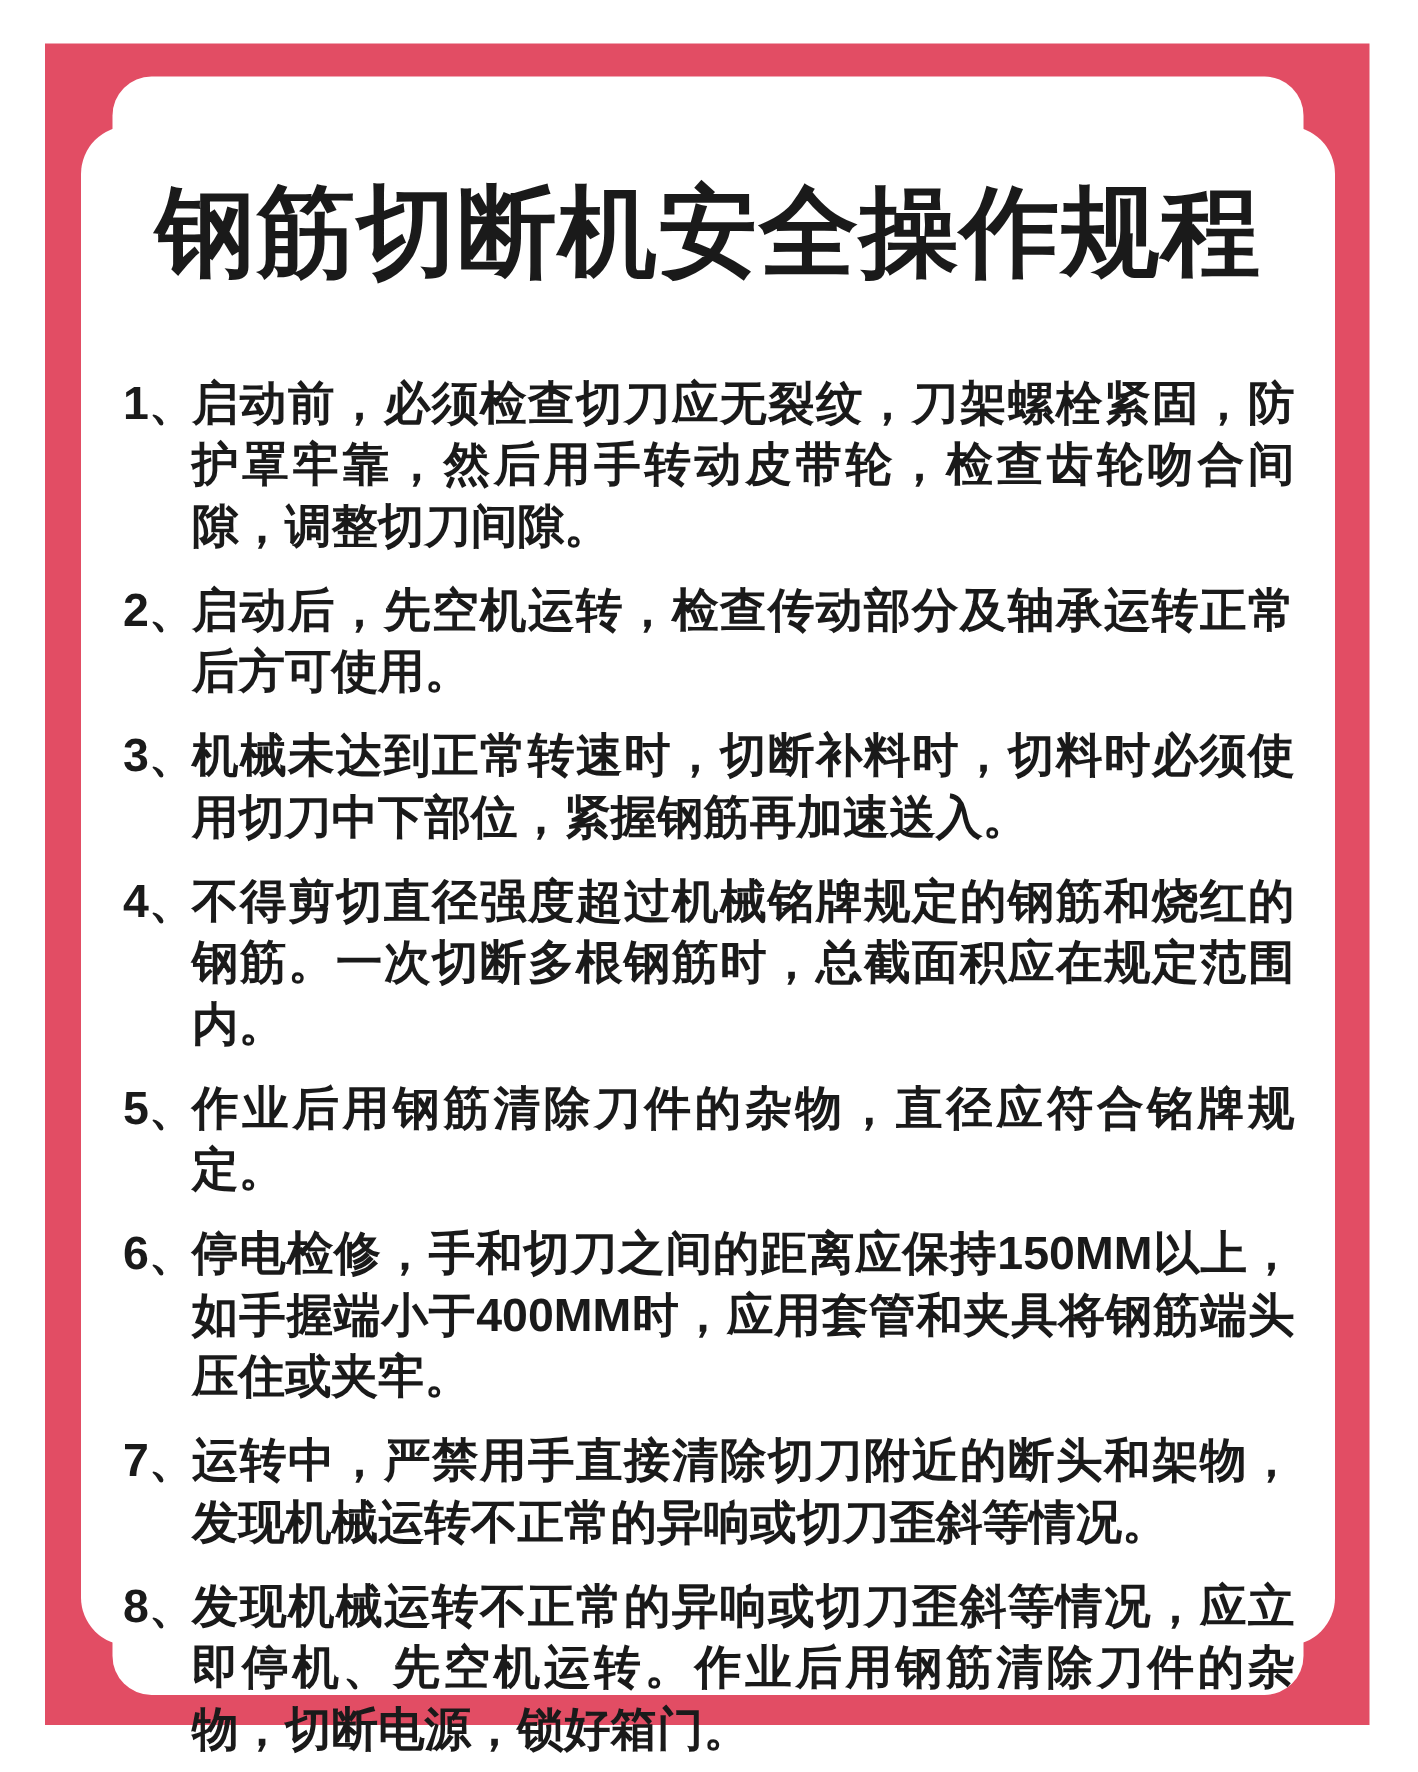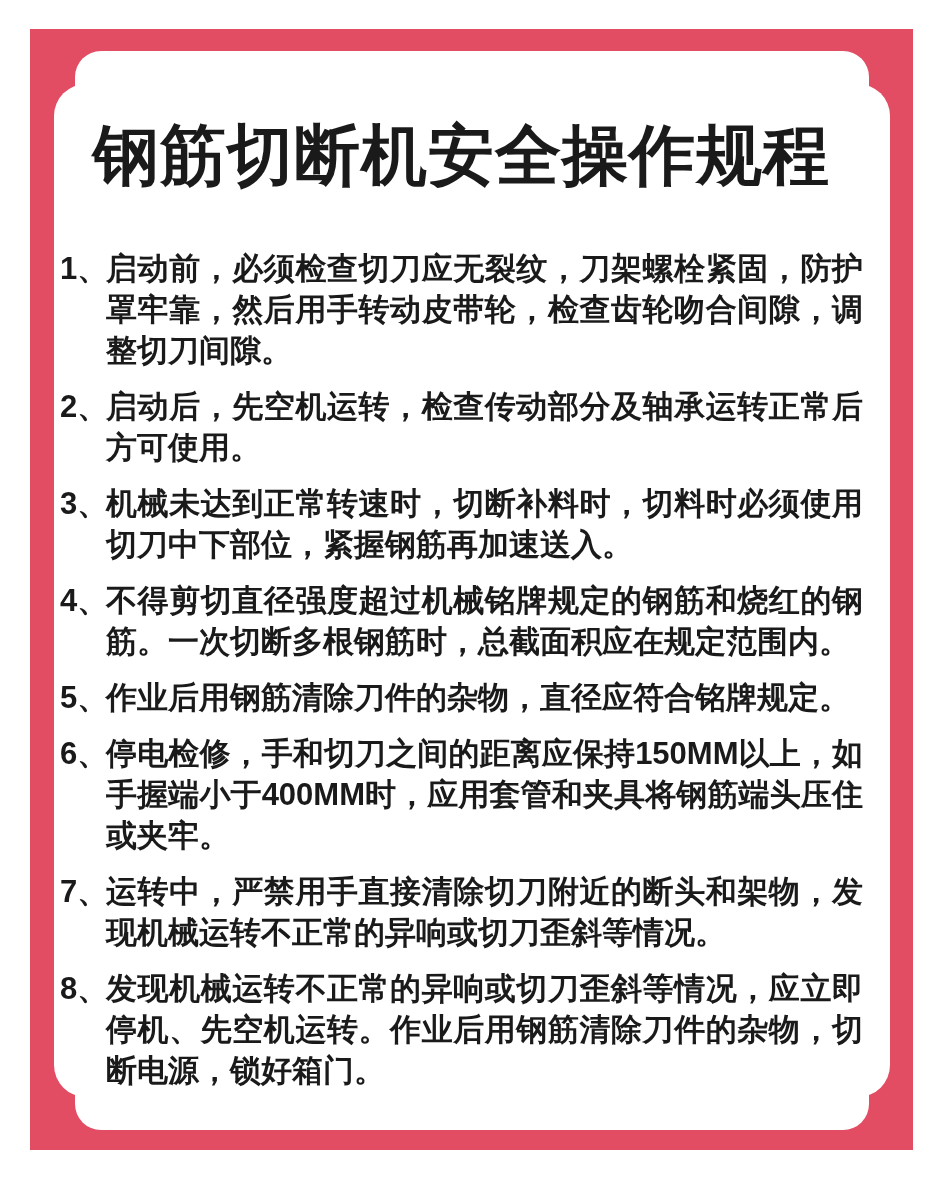--- a/index.html
+++ b/index.html
@@ -39,21 +39,21 @@
     top: 55px;
     bottom: 53px;
     left: 24px;
     right: 23px;
     background: var(--card-color, #ffffff);
     border-radius: 32px;
   }
   .content {
     position: absolute;
     top: 0; left: 0; right: 0; bottom: 0;
-    padding: 86px 50px 0 30px;
+    padding: 86px 50px 0 52px;
     box-sizing: border-box;
   }
   h1.title {
     margin: 0;
     text-align: center;
     font-family: "Liberation Serif", "DejaVu Serif", serif;
     font-weight: 900;
     font-size: 66px;
     line-height: 1.25;
     letter-spacing: 1px;

